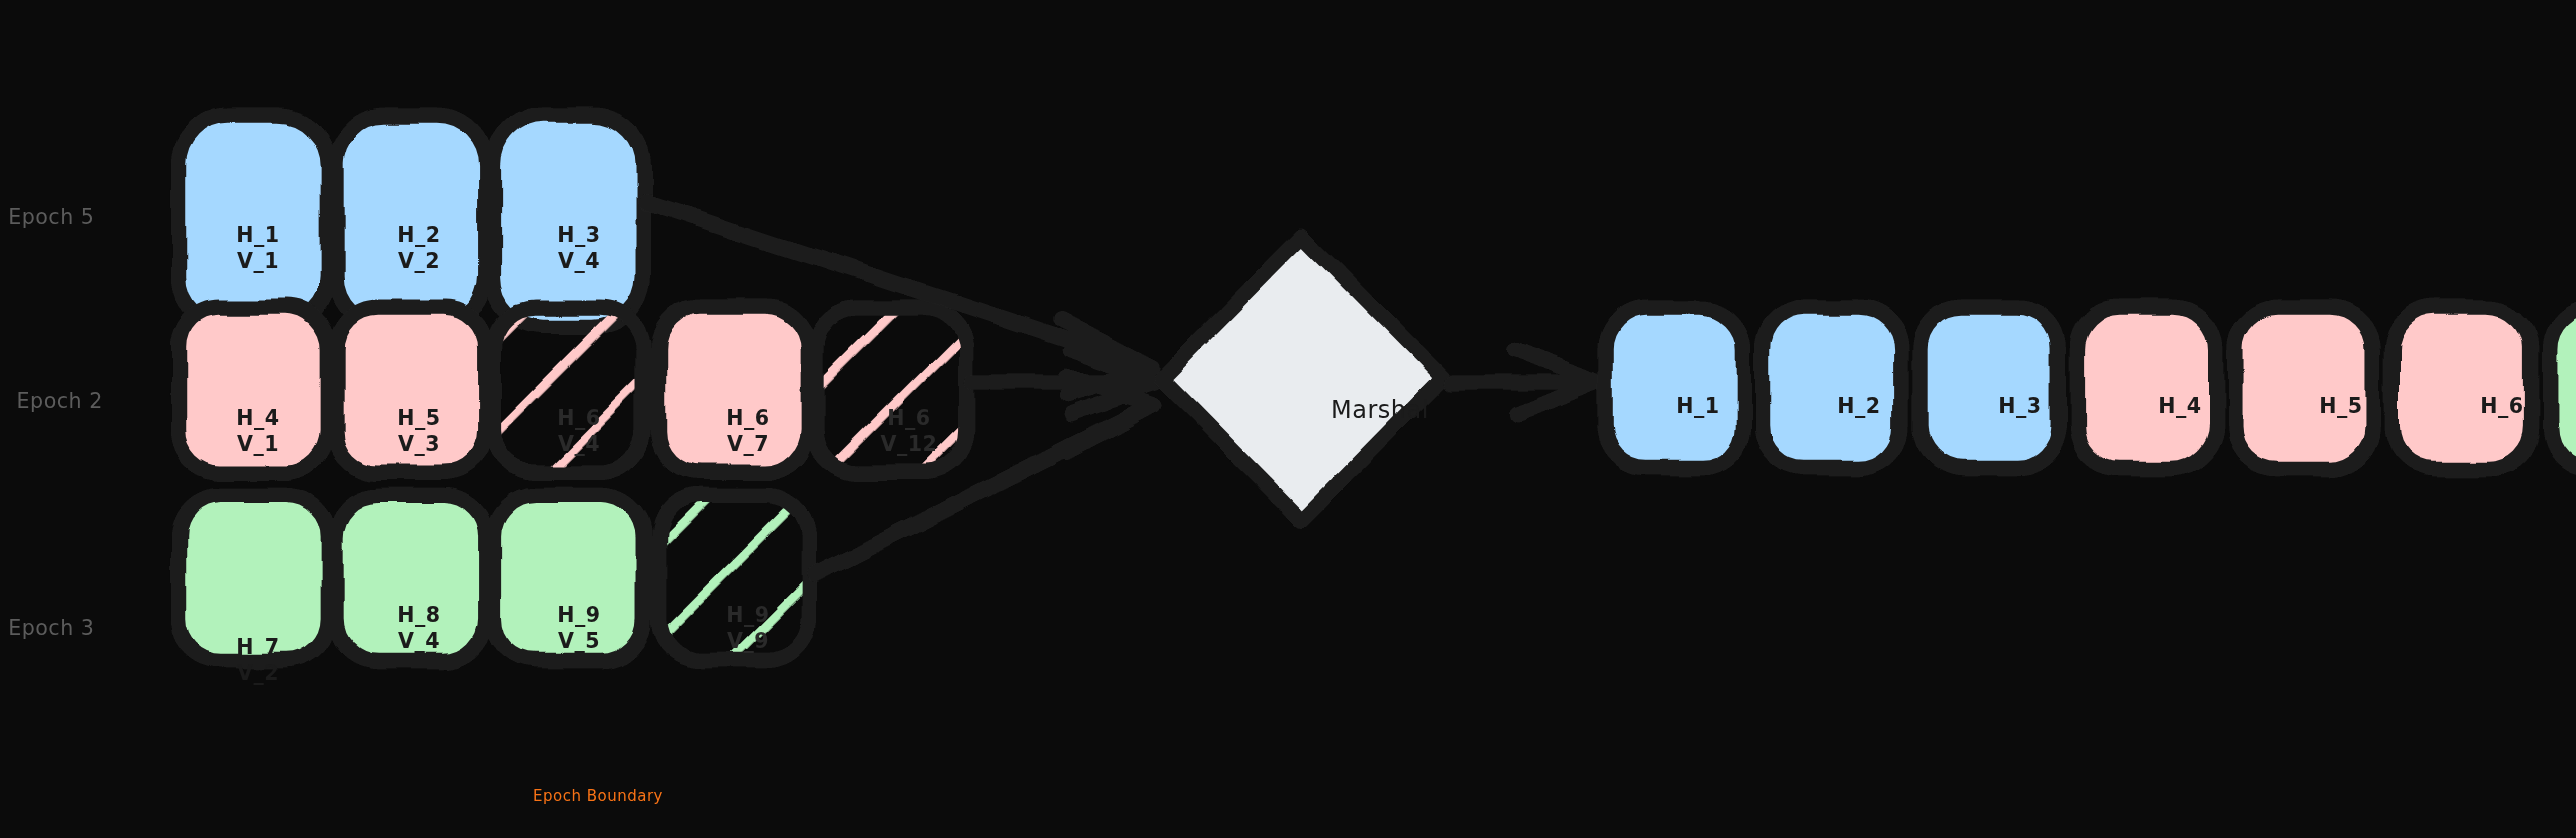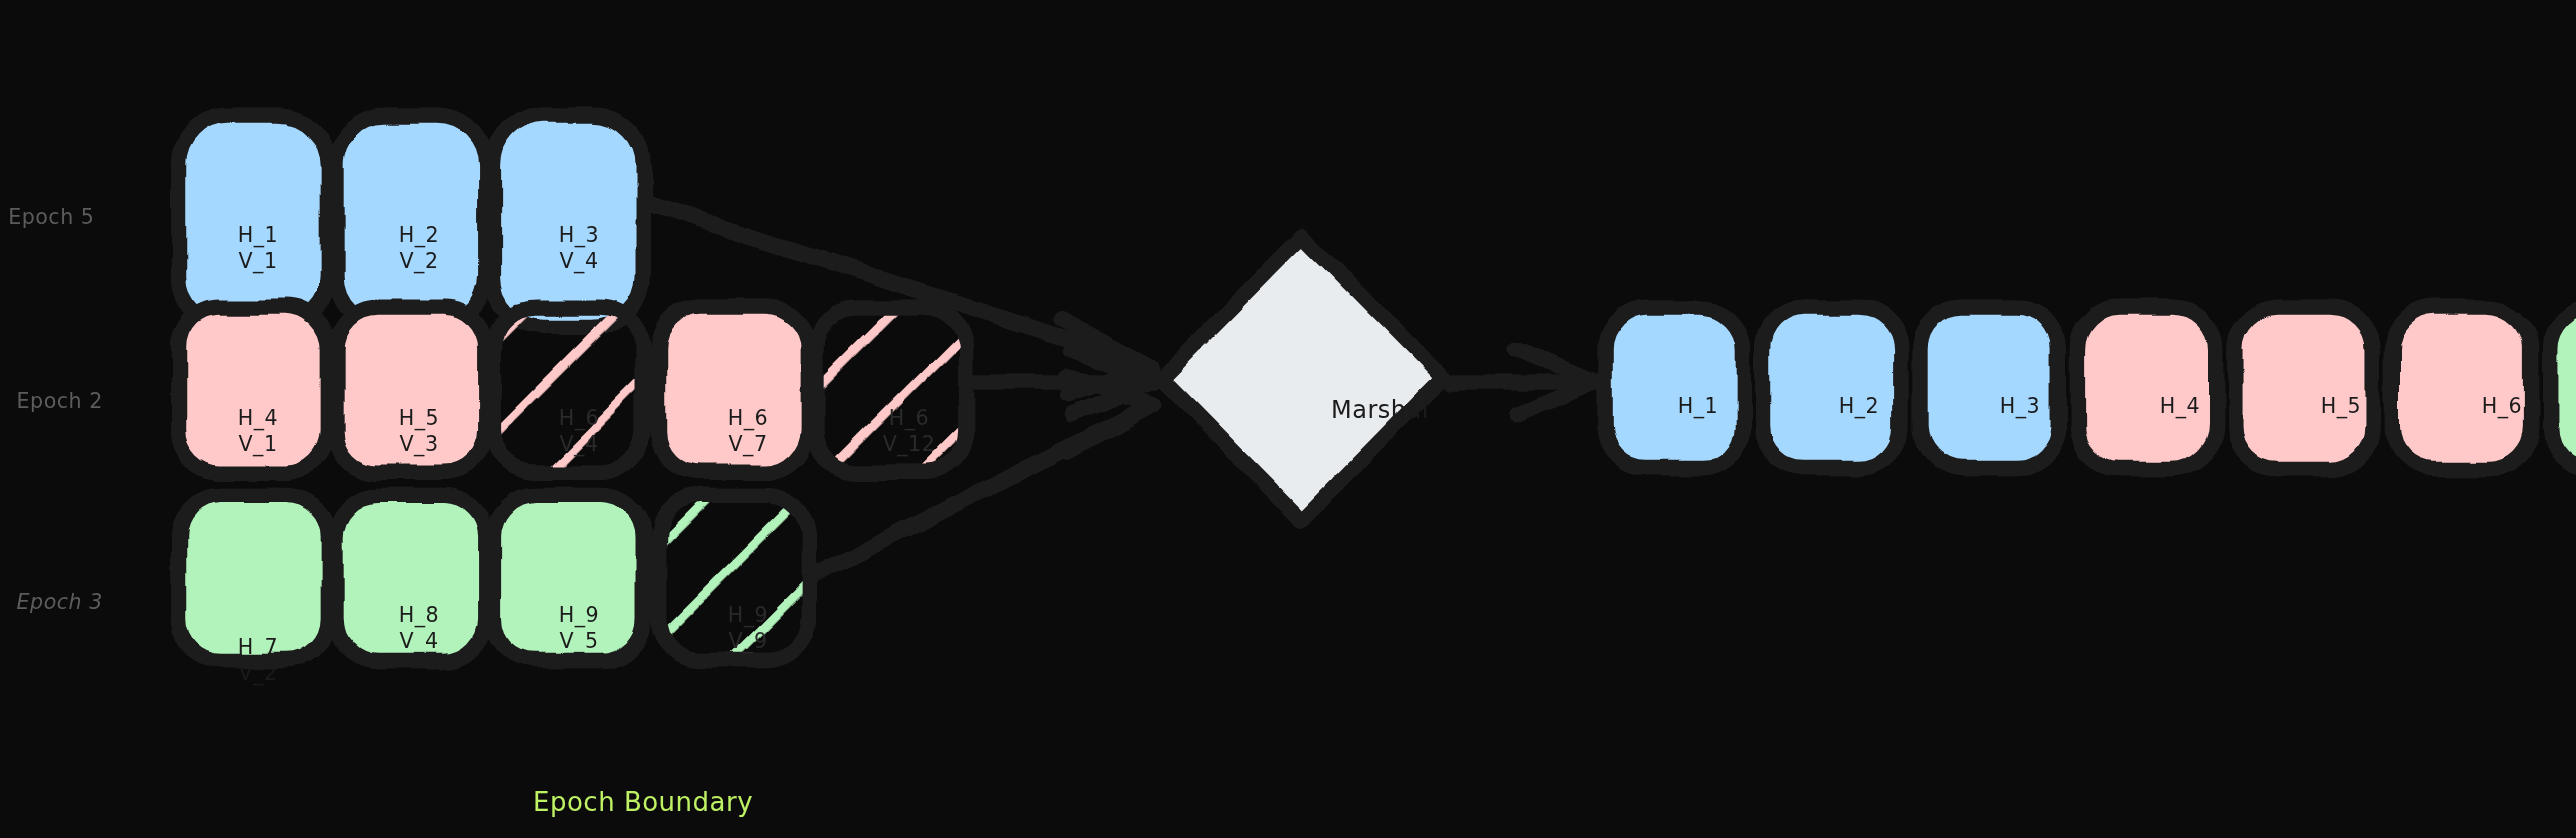--- a/index.html
+++ b/index.html
@@ -26,31 +26,31 @@
     font-family: "DejaVu Sans", sans-serif;
     white-space: pre;
     pointer-events: none;
     text-align: center;
   }
   .node-label {
     color: #1b1b1b;
     font-size: 20.6px;
     line-height: 26px;
     letter-spacing: 0.5px;
-    font-weight: 400;
+    font-weight: 700;
   }
   .node-label.hatched-lbl { color: #2a2a2a; }
   .epoch-label {
     color: #5c5c5c;
     font-size: 20.6px;
     letter-spacing: 0.5px;
   }
   .boundary-label {
-    color: #bef264;
-    font-size: 26px;
+    color: #f97316;
+    font-size: 15px;
     letter-spacing: 0.5px;
   }
   .marshal-label {
     color: #1b1b1b;
     font-size: 24px;
     letter-spacing: 0.5px;
   }
 </style>
 </head>
 <body>
@@ -124,21 +124,21 @@
       <rect x="1164" y="160" width="72" height="84" rx="22" fill="#ffc9c9" stroke="#1e1e1e" stroke-width="8"></rect>
       <rect x="1246" y="160" width="72" height="84" rx="22" fill="#ffc9c9" stroke="#1e1e1e" stroke-width="8"></rect>
       <rect x="1328" y="160" width="72" height="84" rx="22" fill="#b2f2bb" stroke="#1e1e1e" stroke-width="8"></rect>
       <rect x="1410" y="160" width="72" height="84" rx="22" fill="#b2f2bb" stroke="#1e1e1e" stroke-width="8"></rect>
       <rect x="1492" y="160" width="72" height="84" rx="22" fill="#b2f2bb" stroke="#1e1e1e" stroke-width="8"></rect>
     </g>
   </svg>
 
   <div class="epoch-label" style="left:8.2px; top:205px; width:103px; text-align:left;">Epoch 5</div>
   <div class="epoch-label" style="left:8.2px; top:389px; width:103px; text-align:center;">Epoch 2</div>
-  <div class="epoch-label" style="left:8.2px; top:590px; width:103px; text-align:center;font-style:italic;">Epoch 3</div>
+  <div class="epoch-label" style="left:8.2px; top:616px; width:103px; text-align:left;">Epoch 3</div>
 
   <div class="node-label" style="left:182px; top:170px; width:152px;">
     <div>H_1</div><div>V_1</div>
   </div>
   <div class="node-label" style="left:343px; top:170px; width:152px;">
     <div>H_2</div><div>V_2</div>
   </div>
   <div class="node-label" style="left:503px; top:170px; width:152px;">
     <div>H_3</div><div>V_4</div>
   </div>

